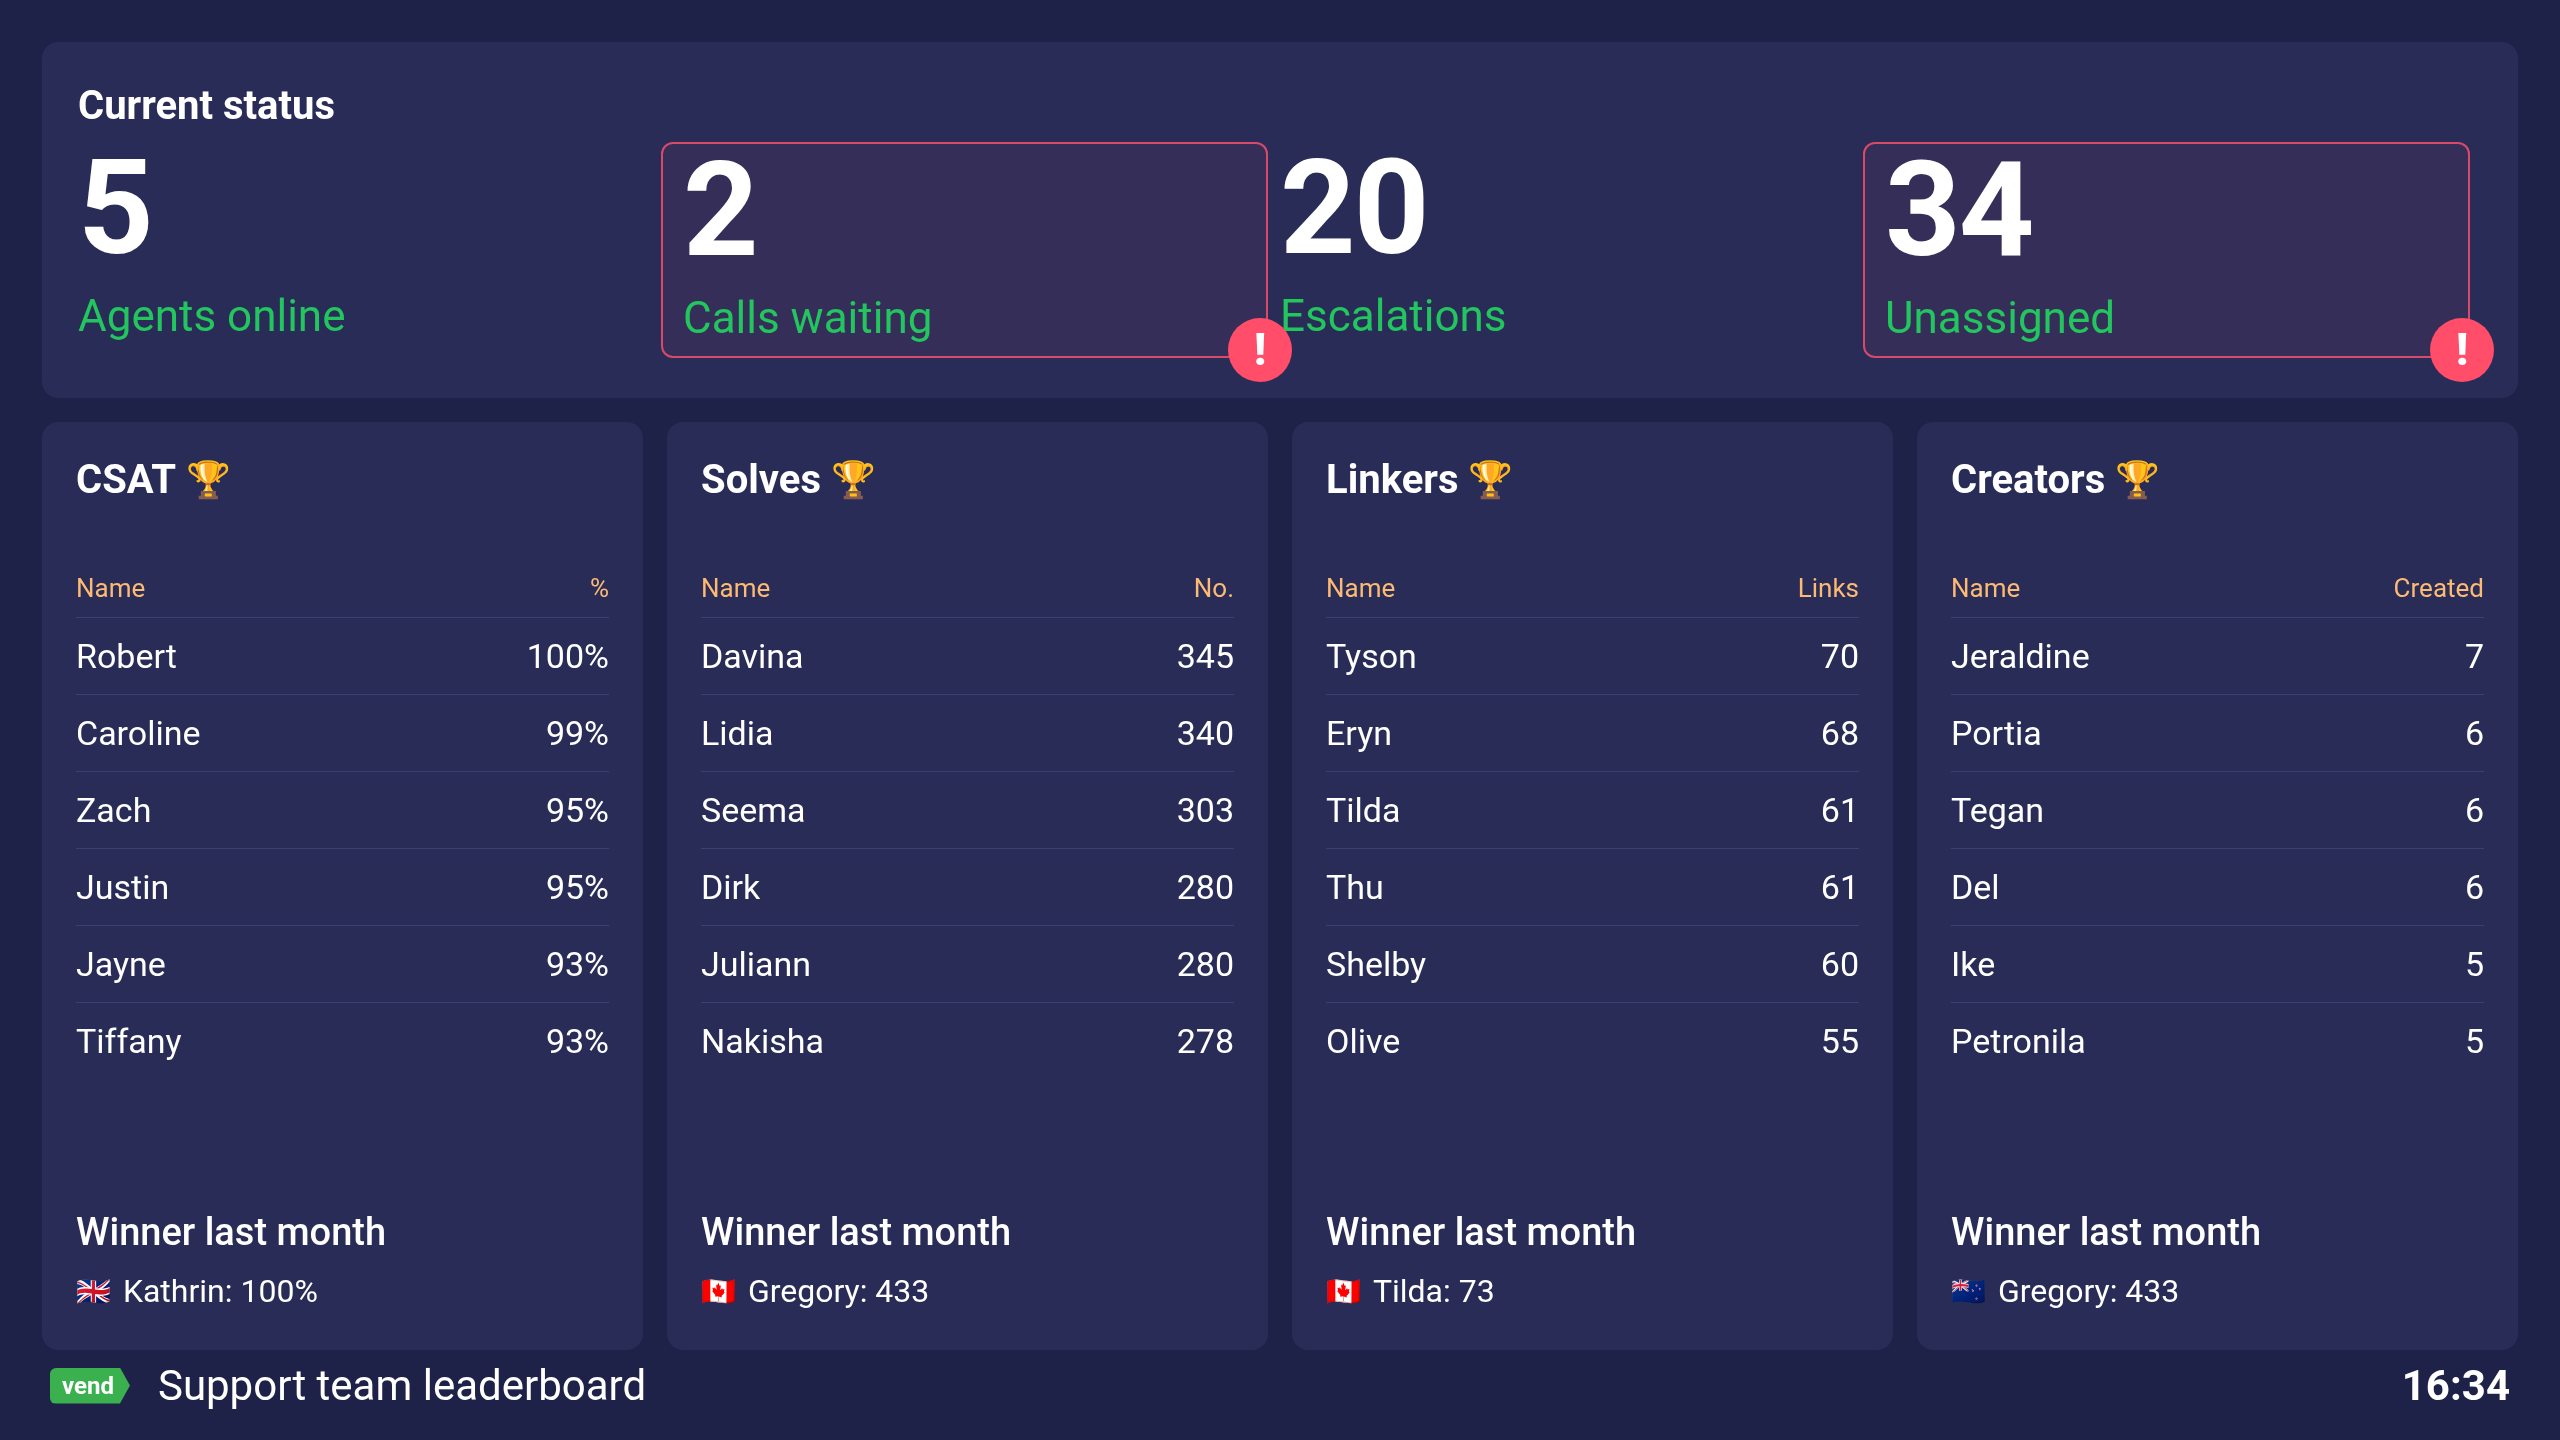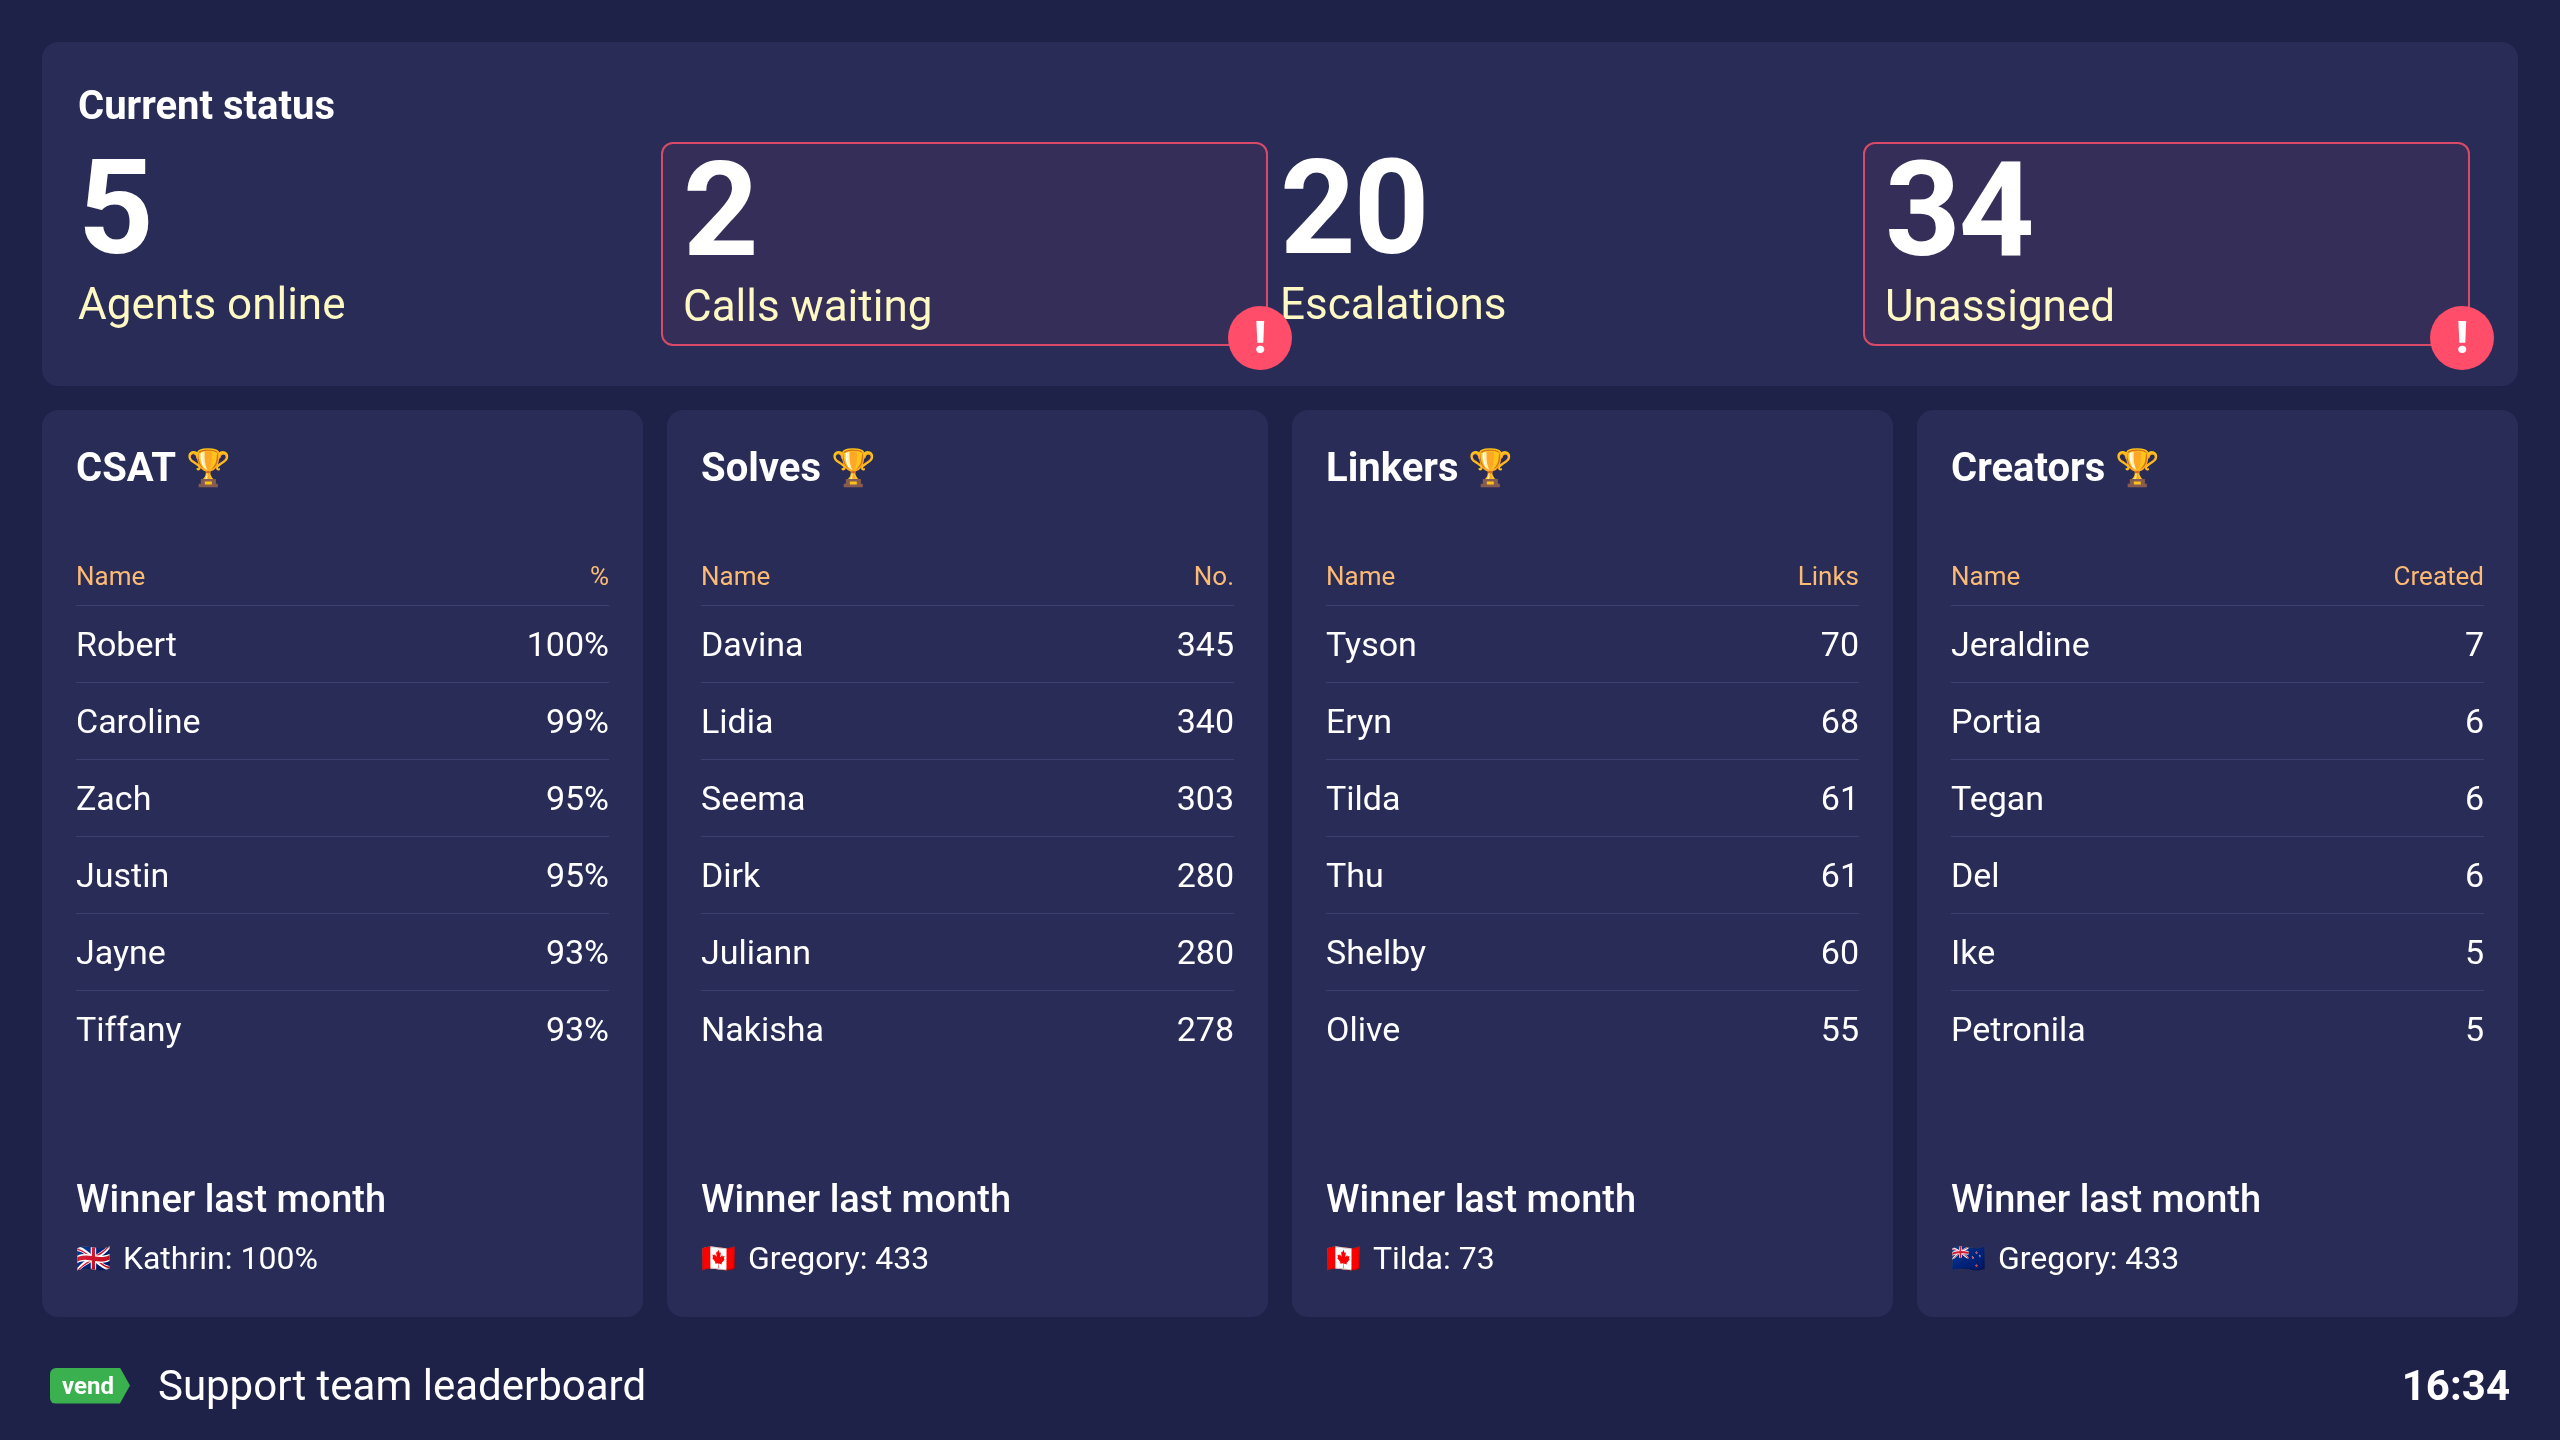--- a/index.html
+++ b/index.html
@@ -61,22 +61,22 @@
   }
   .status-value {
     font-size: 132px;
     font-weight: 700;
     line-height: 1;
     letter-spacing: -2px;
   }
   .status-label {
     font-size: 44px;
     font-weight: 400;
-    color: #fef9c3;
-    margin-top: 4px;
+    color: #22c55e;
+    margin-top: 16px;
   }
   .alert-badge {
     position: absolute;
     right: -26px;
     bottom: -26px;
     width: 64px;
     height: 64px;
     background: #ff4d6a;
     border-radius: 50%;
     display: flex;
@@ -148,21 +148,21 @@
     align-items: center;
     gap: 12px;
   }
   .flag {
     font-size: 28px;
   }
   .bottom-bar {
     display: flex;
     align-items: center;
     justify-content: space-between;
-    padding: 44px 8px 30px 8px;
+    padding: 11px 8px 30px 8px;
   }
   .bottom-left {
     display: flex;
     align-items: center;
     gap: 28px;
   }
   .vend-logo {
     background: #3bb04f;
     color: #ffffff;
     font-weight: 700;

